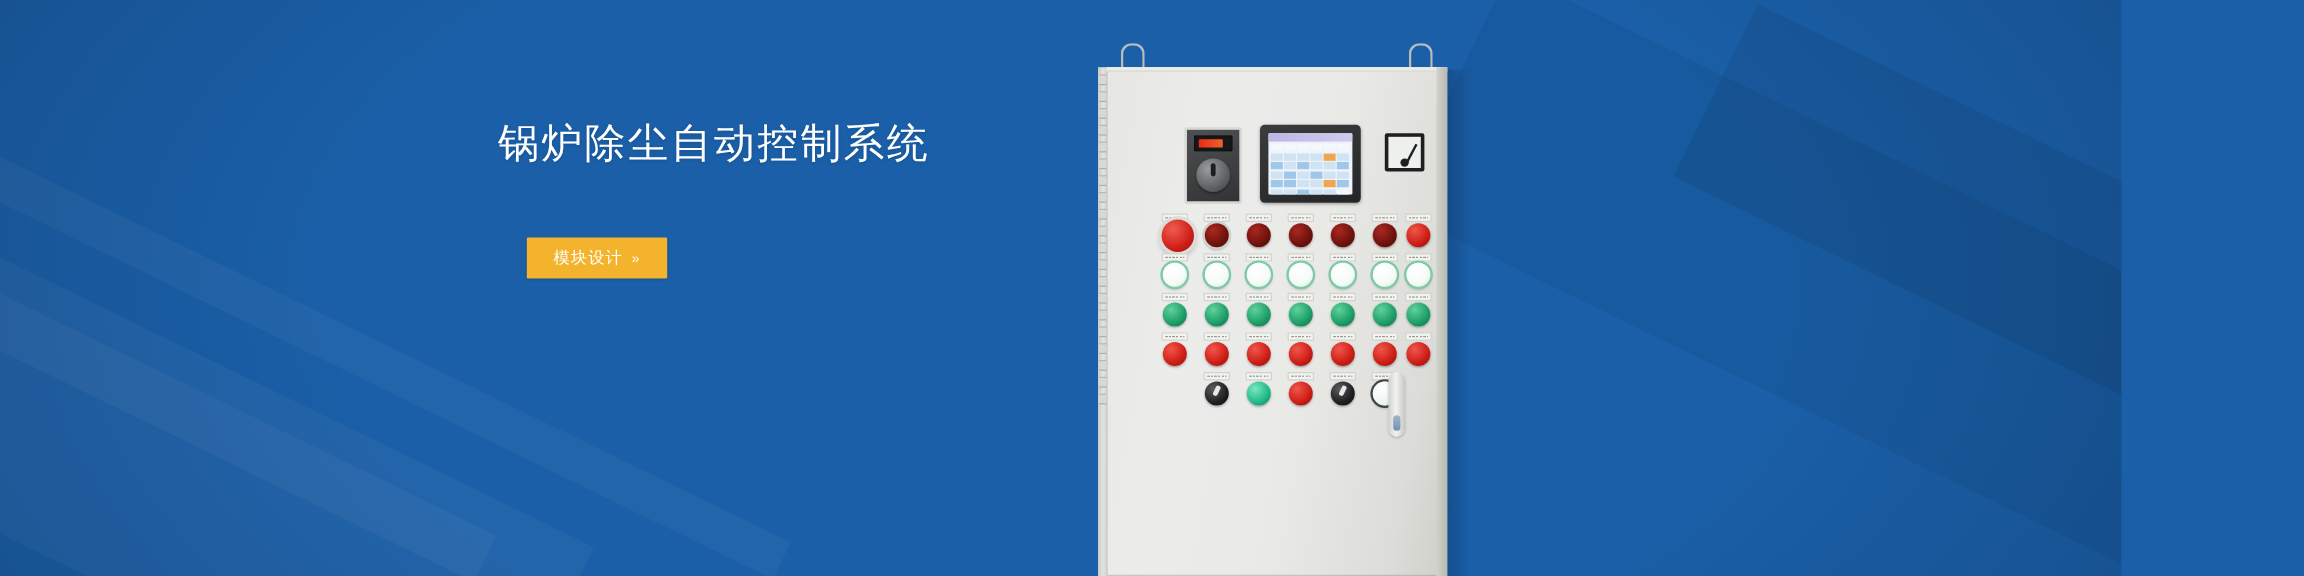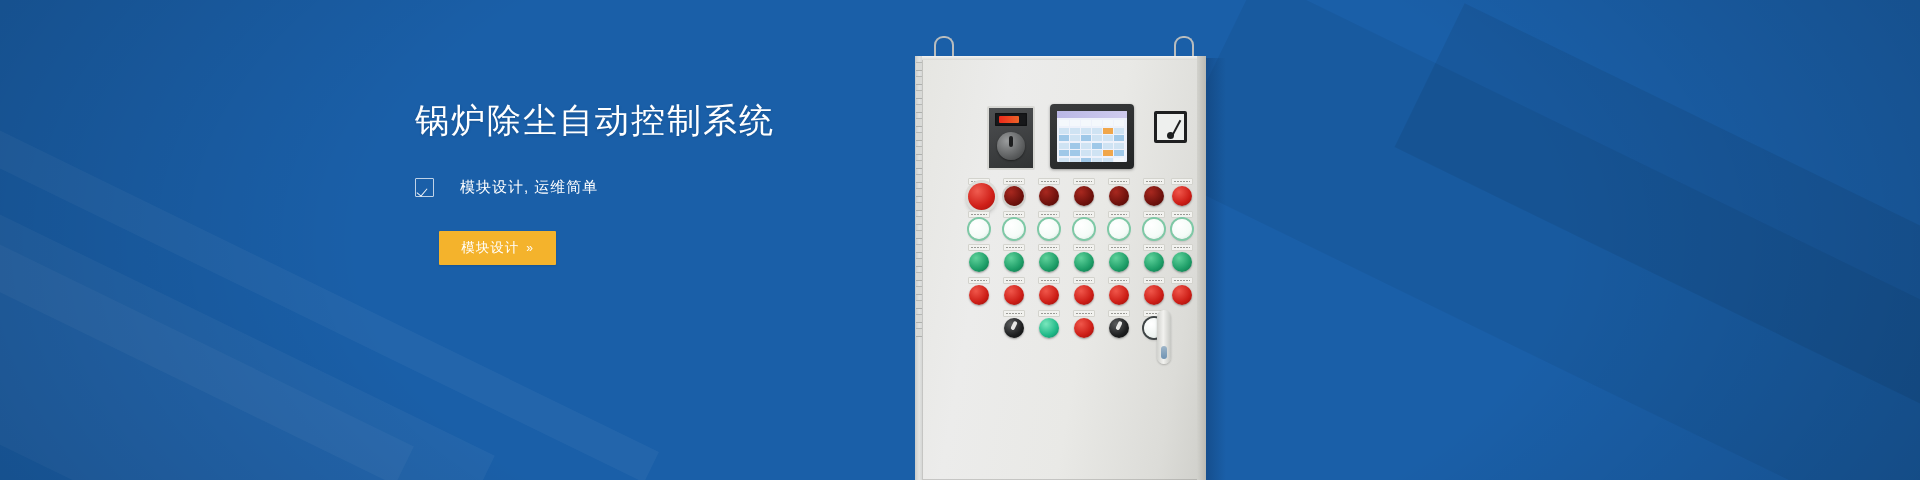--- a/index.html
+++ b/index.html
@@ -3,21 +3,21 @@
 <meta charset="utf-8">
 <title>锅炉除尘自动控制系统</title>
 <style>
   html,body{margin:0;padding:0;}
   body{
     width:1920px;height:480px;overflow:hidden;
     font-family:"Liberation Sans","DejaVu Sans",sans-serif;
     background:#1a5fa8;
   }
   .banner{
-    position:relative;width:1920px;height:480px;overflow:hidden;
+    position:relative;width:1768px;height:480px;overflow:hidden;
     background:
       radial-gradient(ellipse 900px 620px at 64% 46%, rgba(60,150,215,0.95) 0%, rgba(42,125,195,0.55) 42%, rgba(26,85,160,0.0) 75%),
       linear-gradient(118deg,
         #1b3f86 0%,
         #1c4c97 14%,
         #2166ae 30%,
         #2a81c4 46%,
         #2f8ccb 56%,
         #2druntime 57%,
         #2a7dbf 66%,
@@ -163,24 +163,20 @@
       <i class="s5"></i>
   </div>
   <div class="vig"></div>
 
   <div class="copy">
 
     <div class="headline">锅炉除尘自动控制系统</div>
 
     <div class="bullets">
 
-      <div class="bullet">
-        <span class="cbox"></span>
-        <span class="btxt">模块设计, 运维简单</span>
-      </div>
 
 
 
     </div>
 
     <div class="cta">
       <span>模块设计</span>
       <span class="arrow">»</span>
     </div>
 

